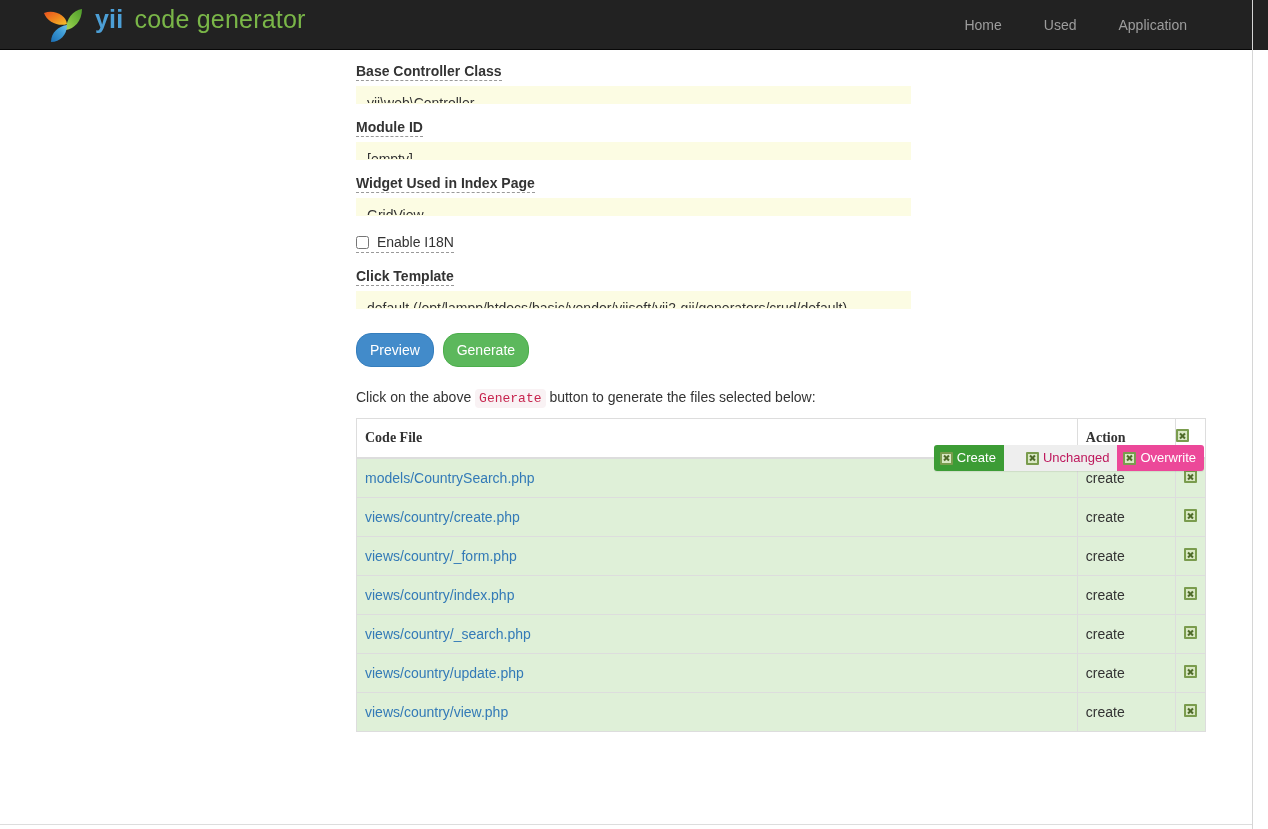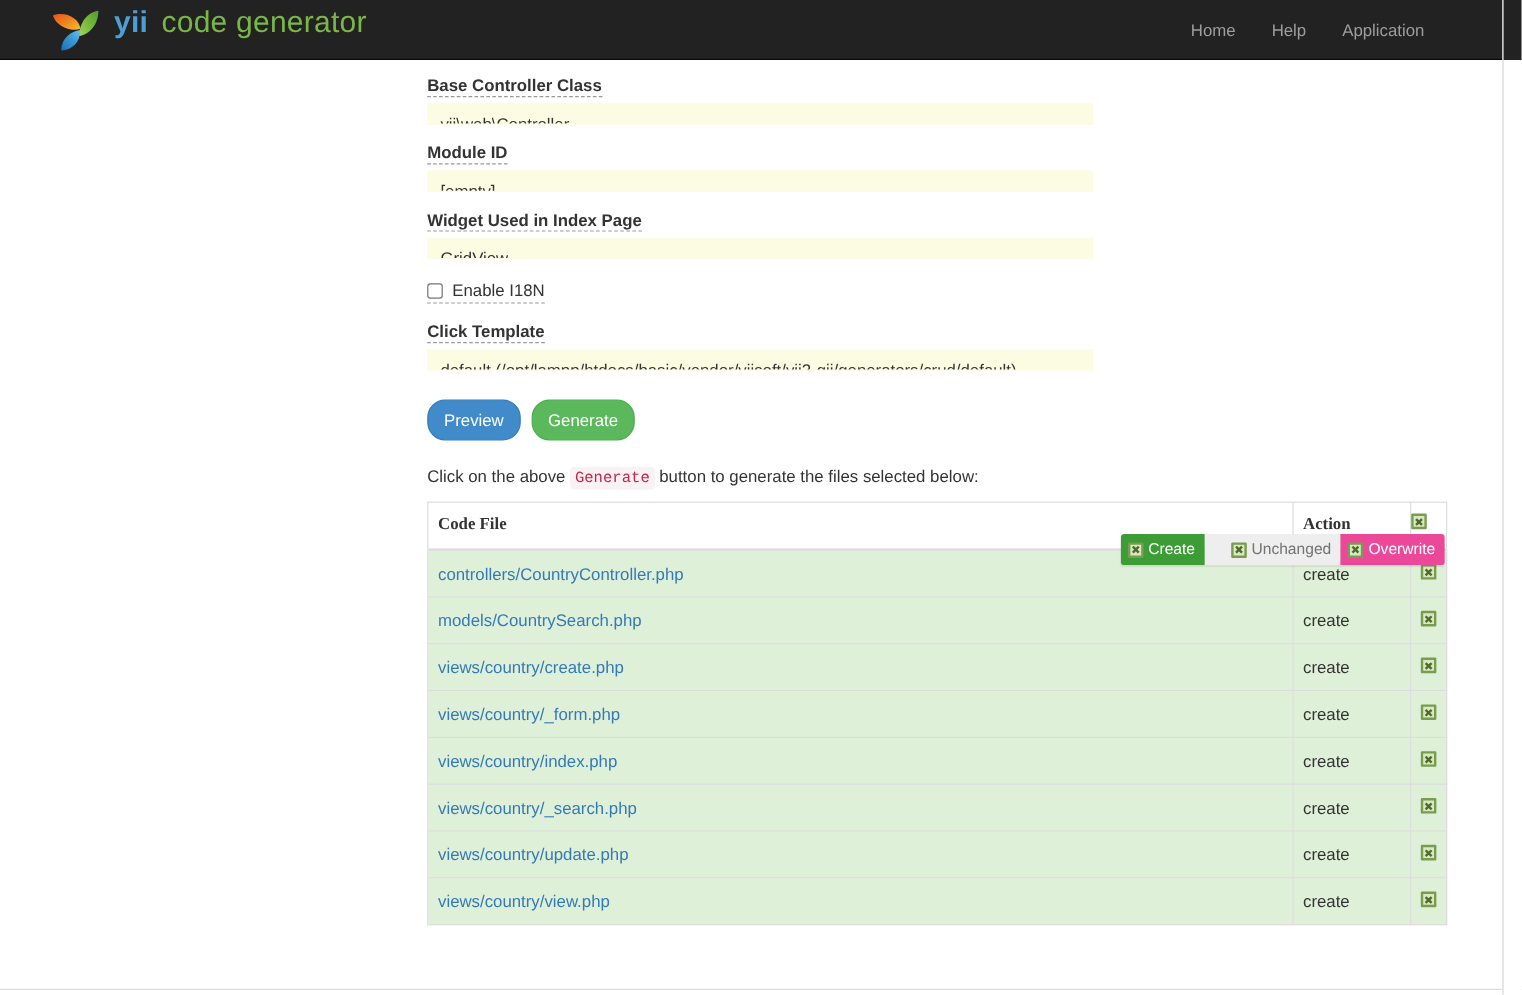--- a/index.html
+++ b/index.html
@@ -24,21 +24,21 @@
     justify-content: space-between;
     padding: 0 66px 0 42px;
     border-bottom: 1px solid #080808;
   }
   .brand { display: flex; align-items: flex-start; gap: 9px; text-decoration: none; }
   .brand-logo { width: 44px; height: 40px; display: block; }
   .brand-text { font-size: 25px; letter-spacing: .2px; white-space: nowrap; }
   .brand-yii { color: #4c9fd6; font-weight: bold; }
   .brand-cg { color: #7ab648; margin-left: 4px; }
 
-  .nav-links { display: flex; align-items: center; gap: 0; }
+  .nav-links { display: flex; align-items: center; gap: 12px; }
   .nav-link {
     color: #9d9d9d;
     text-decoration: none;
     font-size: 14px;
     padding: 15px 15px;
     line-height: 20px;
   }
 
   
   .container {
@@ -145,21 +145,21 @@
   .legend-item {
     display: flex;
     align-items: center;
     gap: 4px;
     font-size: 13px;
     line-height: 16px;
     padding: 5px 8px 5px 6px;
     white-space: nowrap;
   }
   .legend-create { background: #3c9c35; color: #ffffff; }
-  .legend-unchanged { background: #eeeeee; color: #737373; padding-left: 22px; }
+  .legend-unchanged { background: #eeeeee; color: #be185d; padding-left: 22px; }
   .legend-overwrite { background: #ec4899; color: #ffffff; }
 
   
   .brokenimg {
     display: inline-block;
     width: 13px; height: 13px;
     border: 2px solid #7a9c4e;
     background: #d9e8c4;
     position: relative;
     flex: none;
@@ -259,21 +259,21 @@
       </svg>
     </span>
     <span class="brand-text">
       <span class="brand-yii">yii</span>
       <span class="brand-cg">code generator</span>
     </span>
   </a>
 
   <div class="nav-links">
     <a class="nav-link" href="#">Home</a>
-    <a class="nav-link" href="#">Help</a>
+    <a class="nav-link" href="#">Used</a>
     <a class="nav-link" href="#">Application</a>
   </div>
 </div>
 
 <div class="container">
   <div class="content">
 
     <div class="form-group">
       <label class="ctrl-label">Base Controller Class</label>
       <div class="static-input">yii\web\Controller</div>
@@ -320,25 +320,20 @@
         <tr>
           <th>Code File</th>
           <th>Action</th>
           <th class="col-check">
             <span class="brokenimg"></span>
           </th>
         </tr>
       </thead>
       <tbody>
         <tr class="row-create">
-          <td><a class="file-link" href="#">controllers/CountryController.php</a></td>
-          <td>create</td>
-          <td class="col-check"><span class="brokenimg"></span></td>
-        </tr>
-        <tr class="row-create">
           <td><a class="file-link" href="#">models/CountrySearch.php</a></td>
           <td>create</td>
           <td class="col-check"><span class="brokenimg"></span></td>
         </tr>
         <tr class="row-create">
           <td><a class="file-link" href="#">views/country/create.php</a></td>
           <td>create</td>
           <td class="col-check"><span class="brokenimg"></span></td>
         </tr>
         <tr class="row-create">

